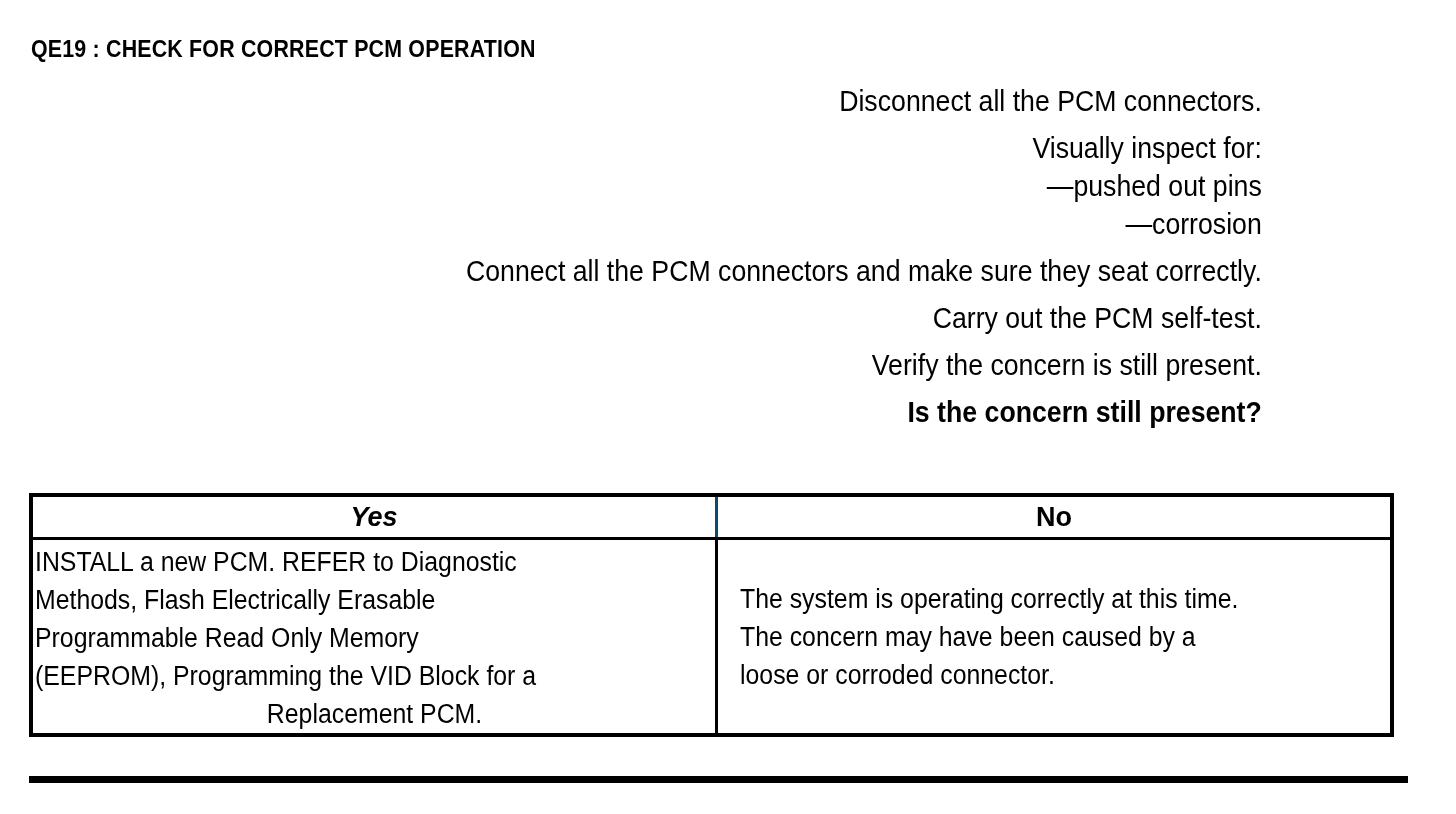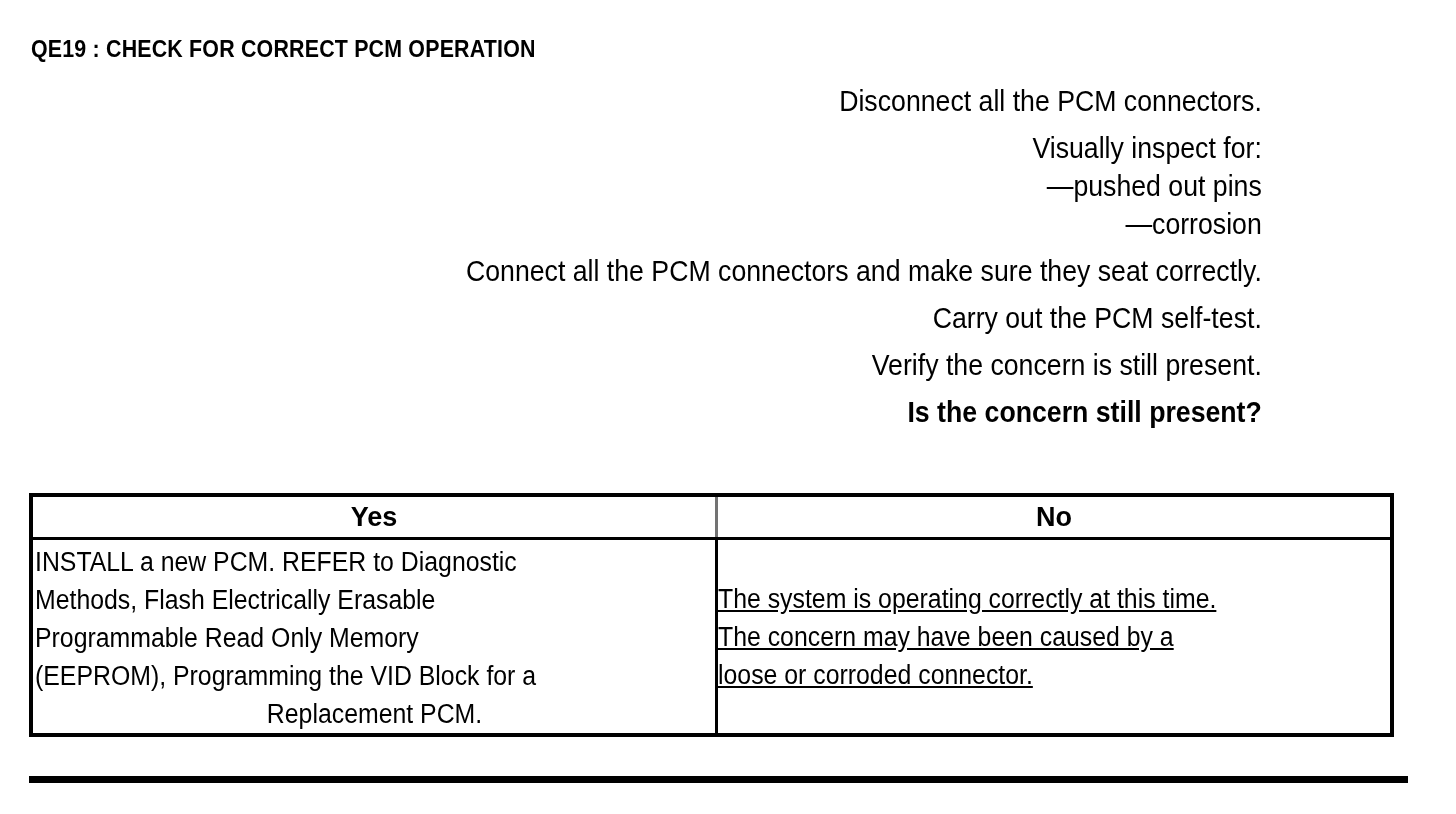--- a/index.html
+++ b/index.html
@@ -86,22 +86,23 @@
     vertical-align: middle;
   }
   .hdr-row th {
     height: 40px;
     border-bottom: 3px solid #000;
     text-align: center;
     font-size: 27px;
     font-weight: bold;
   }
   .hdr-row th.col-yes {
-    border-right: 3px solid #737373;
+    border-right: 3px solid #0c4a6e;
     width: 682px;
+    font-style: italic;
   }
   .body-row td {
     height: 186px;
     font-size: 27px;
     line-height: 38px;
   }
   .body-row td.col-yes {
     border-right: 3px solid #000;
     vertical-align: top;
   }
@@ -118,22 +119,21 @@
   }
   .cell-line.center {
     text-align: center;
     transform: scaleX(0.92);
     transform-origin: center top;
   }
   .col-yes .cell-inner {
     padding-top: 3px;
   }
   .col-no .cell-inner {
-    padding-left: 0;
-    text-decoration: underline;
+    padding-left: 22px;
   }
 
   
   .footer-rule {
     position: absolute;
     left: 29px;
     top: 764px;
     width: 1379px;
     height: 7px;
     background: #000;

